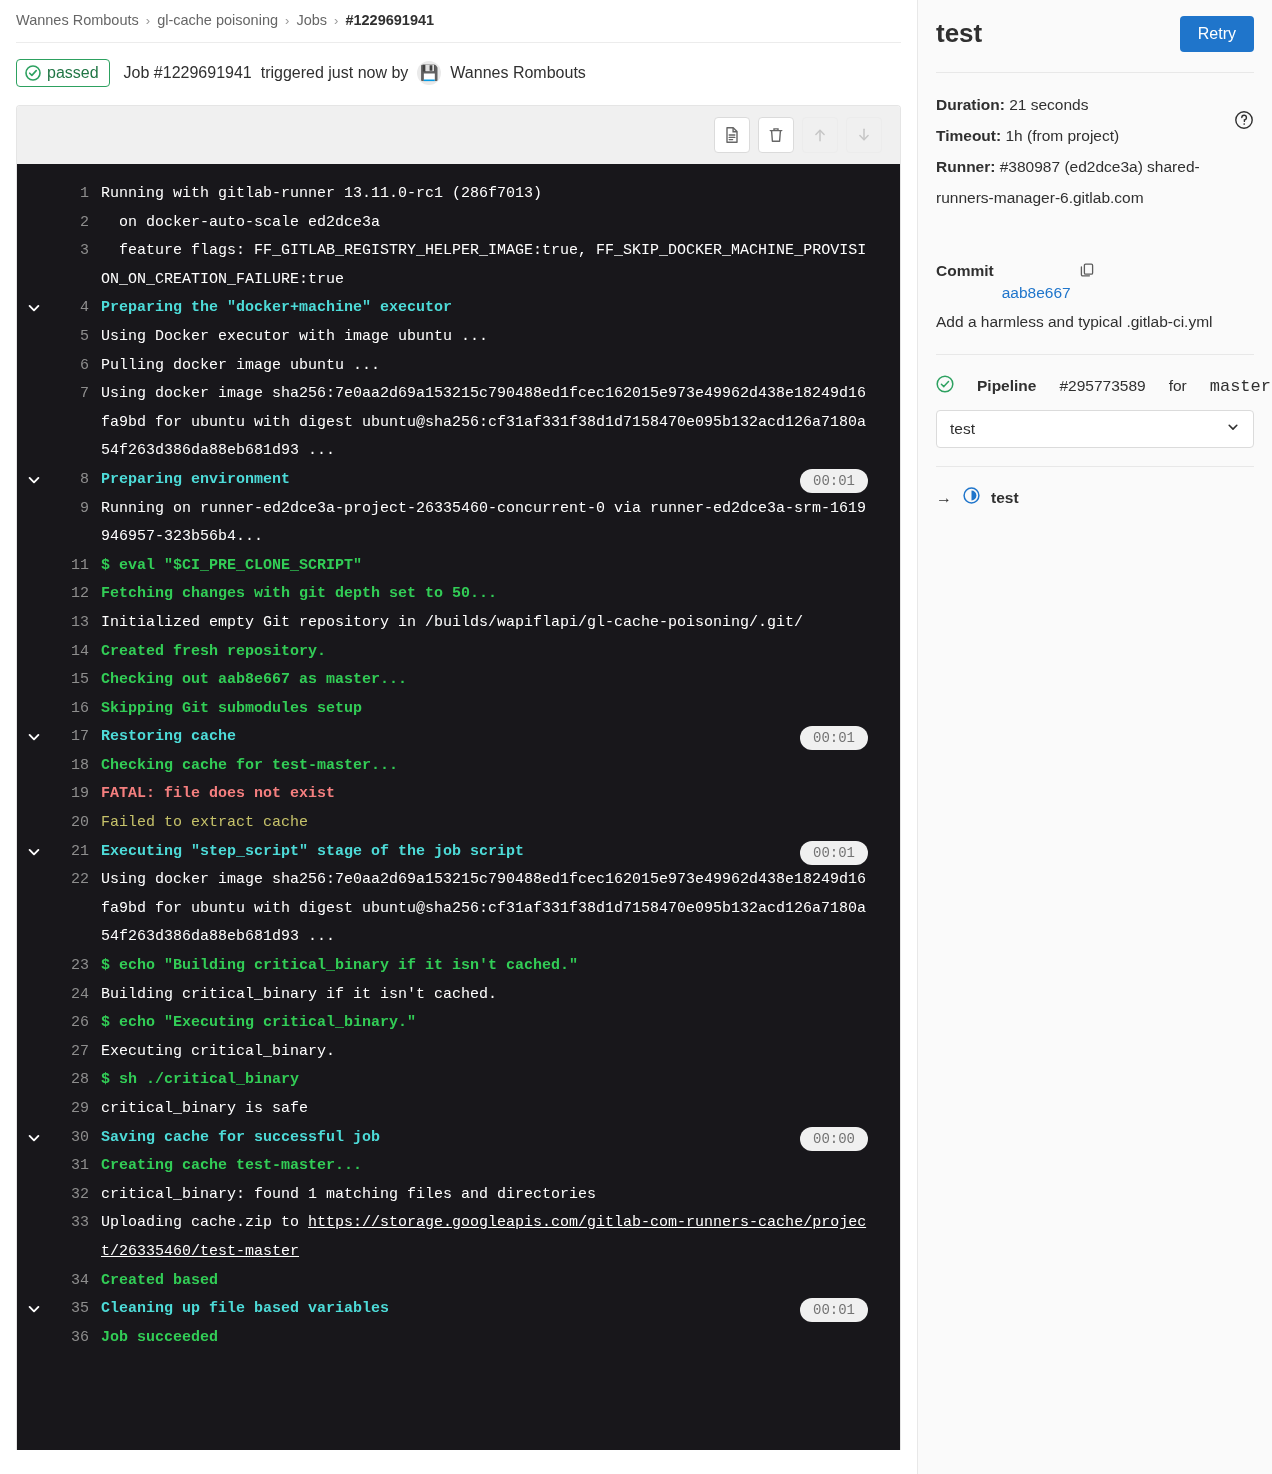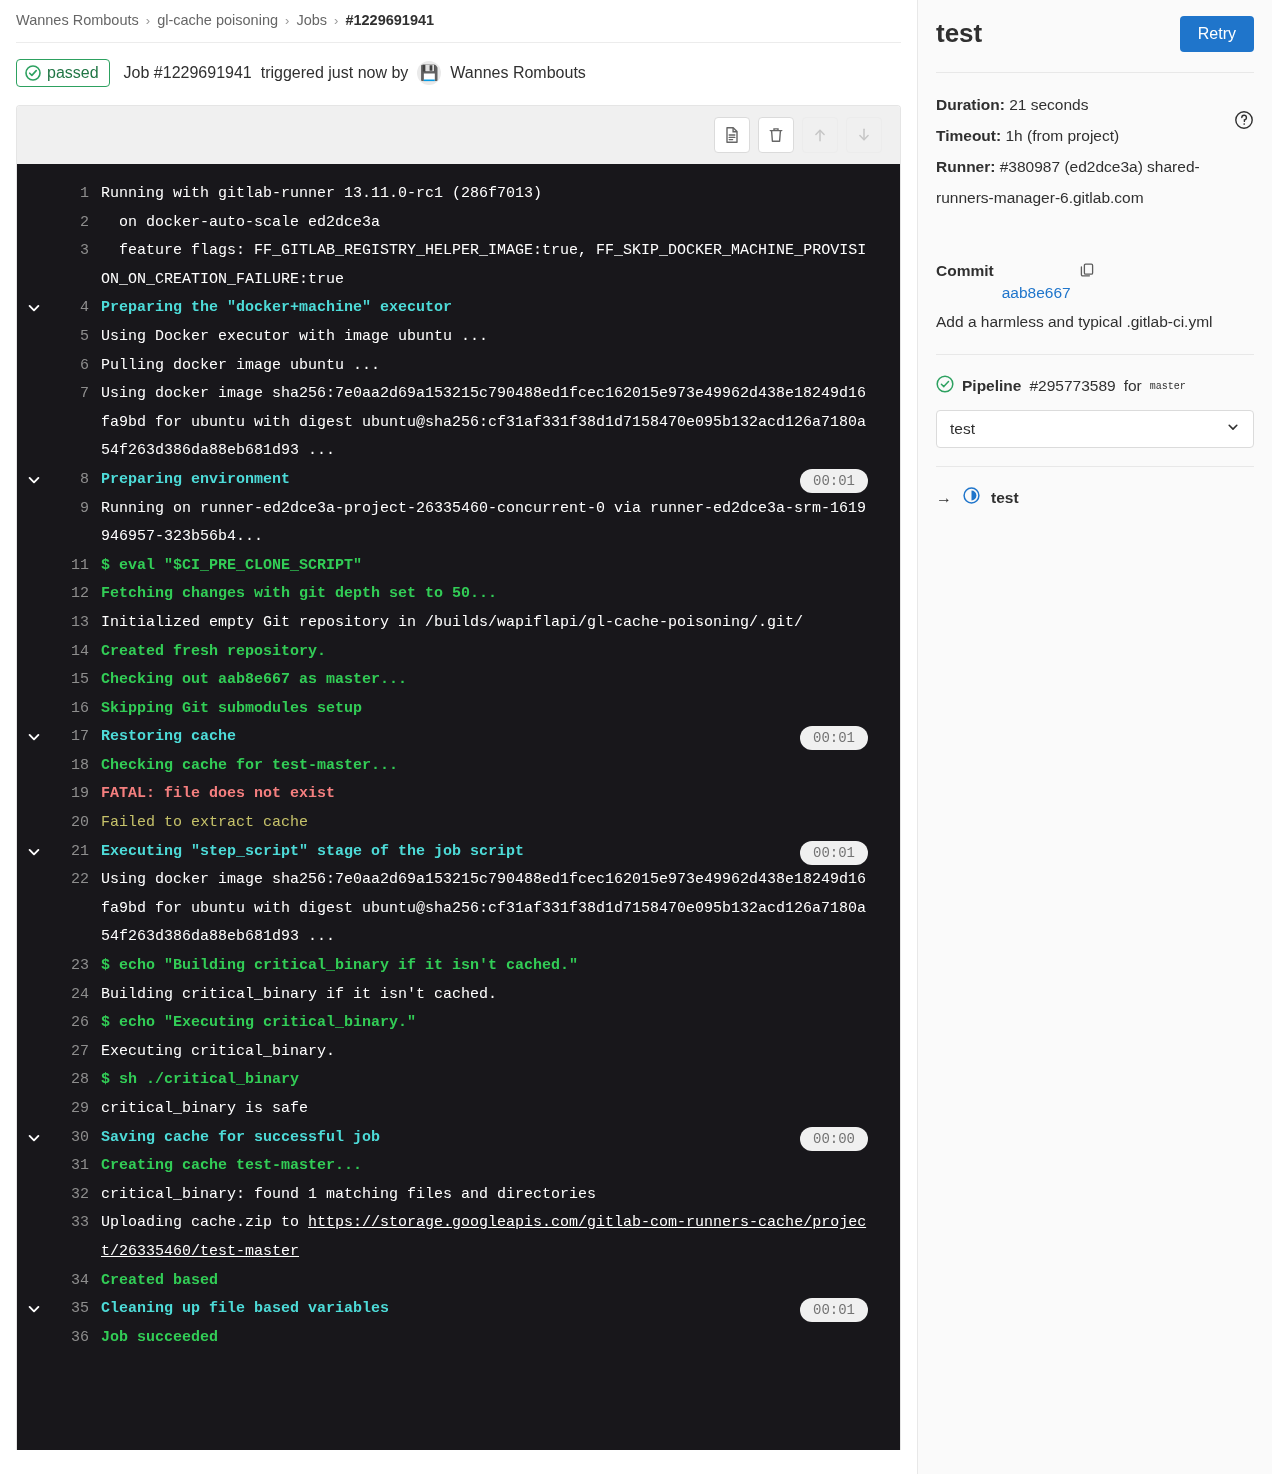--- a/index.html
+++ b/index.html
@@ -89,23 +89,23 @@
   .help-icon { position:absolute; right:0; top:36px; color:#303030; cursor:pointer; }
 
   .commit { padding-top:22px; font-size:15.5px; line-height:25px; }
   .commit .chead { display:flex; align-items:center; gap:8px; }
   .commit b { font-weight:bold; }
   .commit a { color:#1f75cb; text-decoration:none;margin-top:45px; }
   .copy-icon { color:#5c5c5c; cursor:pointer; display:inline-flex; }
   .cmsg { margin-top:4px; color:#303030; }
 
   .pipeline-block { margin-top:20px; border-top:1px solid #e8e8e8; padding-top:20px; }
-  .pline { display:flex; align-items:center; gap:8px; font-size:15.5px; }
+  .pline { display:flex; align-items:center; gap:23px; font-size:15.5px; }
   .pline b { font-weight:bold; }
-  .mono { font-family:"Liberation Mono","DejaVu Sans Mono", monospace; font-size:10px; }
+  .mono { font-family:"Liberation Mono","DejaVu Sans Mono", monospace; font-size:17px; }
   .stage-select {
     margin-top:13px; width:100%; height:38px;
     border:1px solid #dbdbdb; border-radius:4px; background:#fff;
     display:flex; align-items:center; justify-content:space-between;
     padding:0 13px; font-size:15.5px; color:#303030; cursor:pointer;
   }
 
   .jobs-block { margin-top:18px; border-top:1px solid #e8e8e8; padding-top:20px; }
   .jobitem { display:flex; align-items:center; gap:11px; font-size:15.5px; font-weight:bold; color:#303030; cursor:pointer; }
   .arrow { color:#303030; font-size:16px; }

